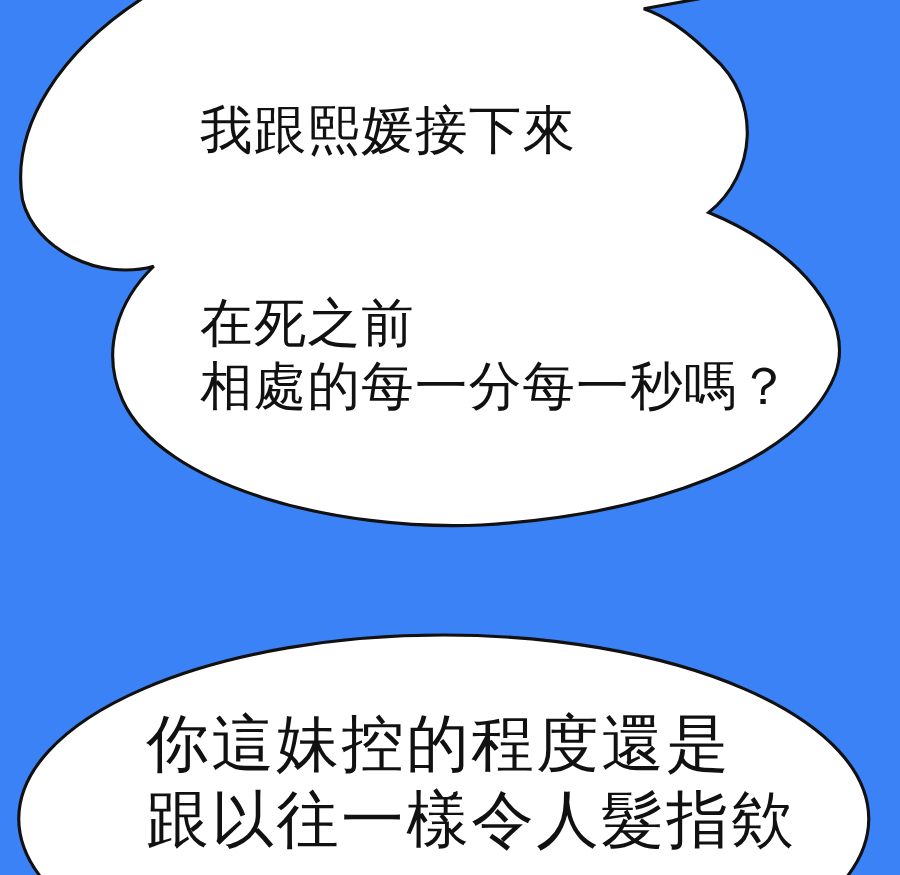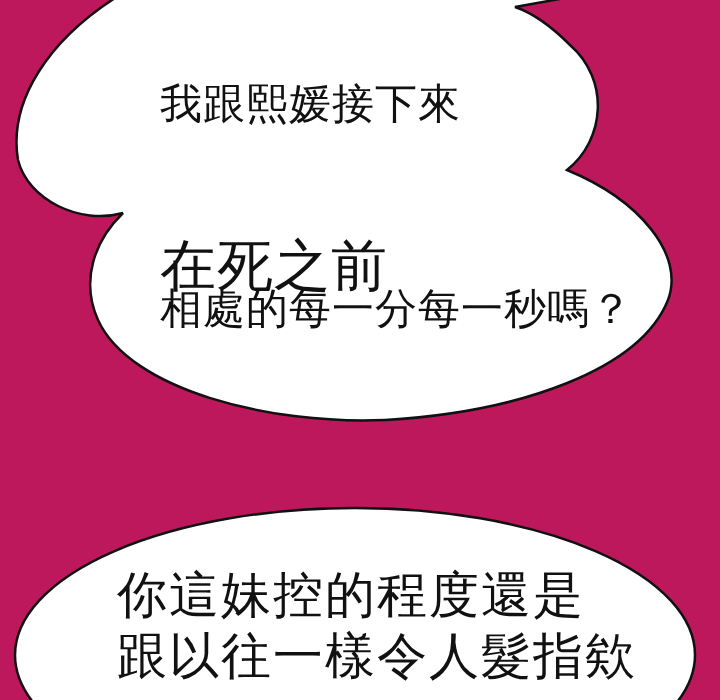--- a/index.html
+++ b/index.html
@@ -5,21 +5,21 @@
     html, body {
       margin: 0;
       padding: 0;
       background: #ffffff;
     }
     .canvas {
       position: relative;
       width: 720px;
       height: 700px;
       overflow: hidden;
-      background: #be185d;
+      background: #3b82f6;
     }
     .bubbles-svg {
       position: absolute;
       left: 0;
       top: 0;
       width: 720px;
       height: 700px;
     }
     .bubble-text {
       position: absolute;
@@ -31,21 +31,21 @@
     }
     .t1 {
       left: 160px;
       top: 83px;
       font-size: 42px;
       letter-spacing: 1px;
     }
     .t2 {
       left: 160px;
       top: 238px;
-      font-size: 56px;
+      font-size: 42px;
       letter-spacing: 1px;
     }
     .t3 {
       left: 160px;
       top: 288px;
       font-size: 42px;
       letter-spacing: 1px;
     }
     .t4 {
       left: 117px;

